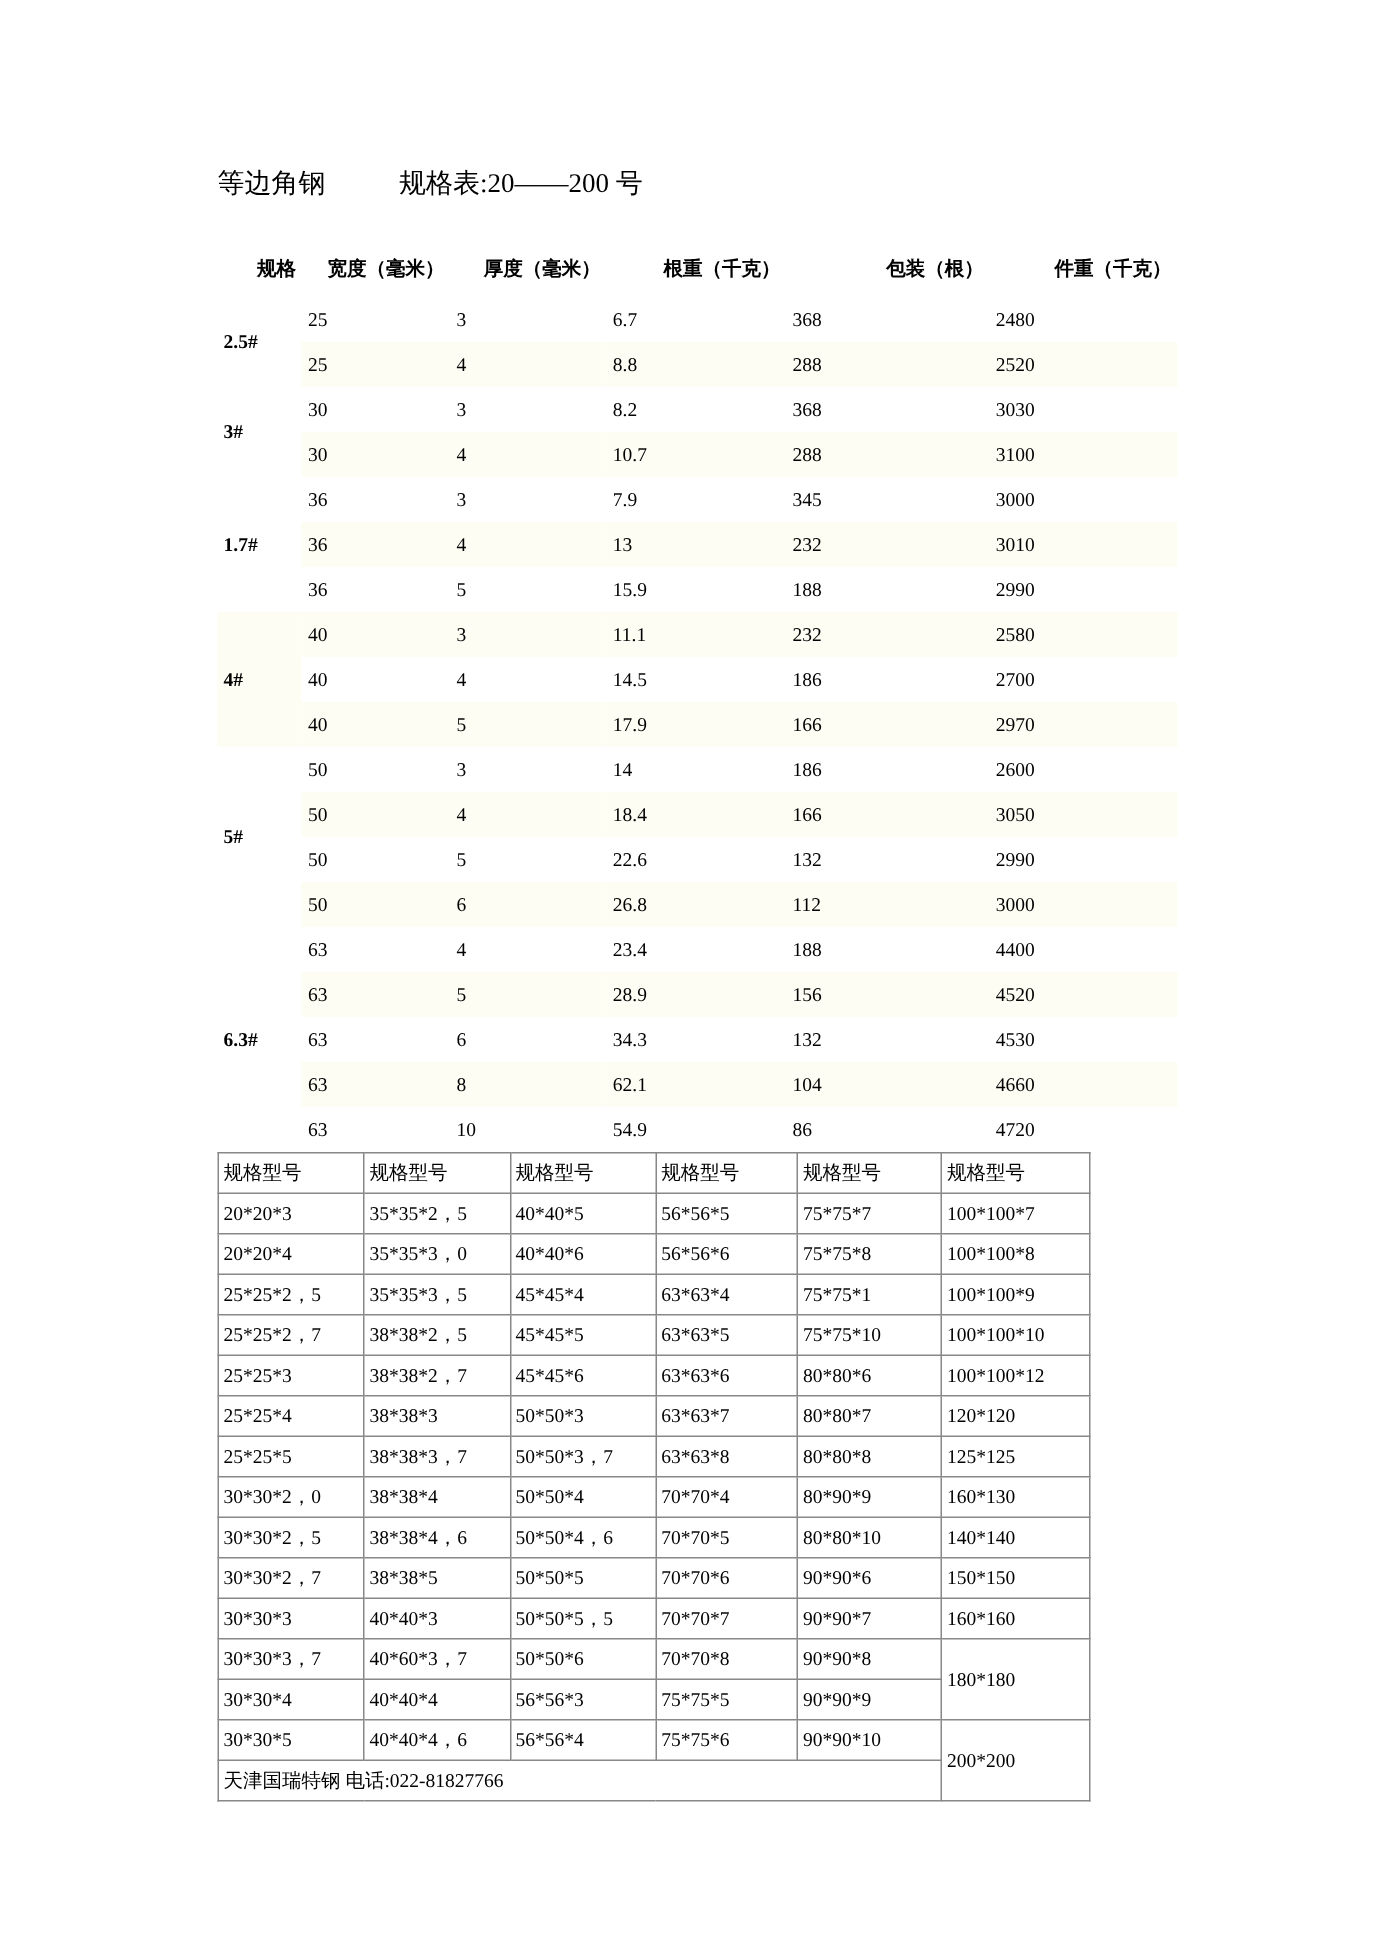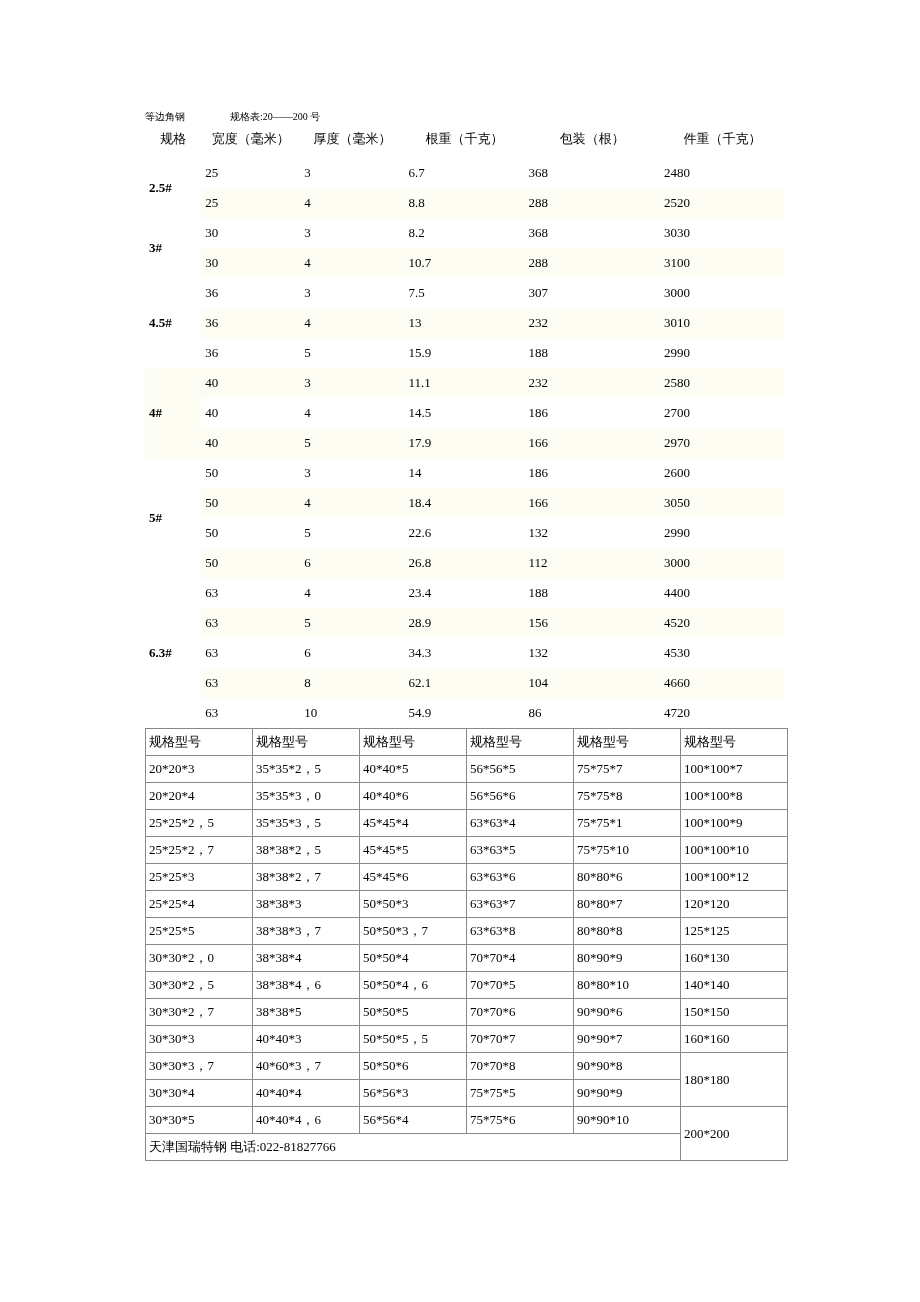--- a/index.html
+++ b/index.html
@@ -6,32 +6,33 @@
     font-family: "SimSun", "宋体", serif;
     font-size: 13px;
     color: #000;
     background: #fff;
     margin: 0;
     padding: 110px 130px 100px 145px;
     width: 920px;
     box-sizing: border-box;
   }
   .title-line {
-    font-size: 10px;
+    margin-bottom: 30px;
+    font-size: 18px;
   }
   .title-gap { display:inline-block; width:40px; }
 
   
   table.spec {
     border-collapse: collapse;
     width: 640px;
   }
   table.spec th {
-    font-weight: normal;
-    text-align: center;
+    font-weight: bold;
+    text-align: right;
     padding: 6px 4px 10px 4px;
     font-size: 13px;
   }
   table.spec td {
     padding: 7px 4px 7px 4px;
     font-size: 13px;
     vertical-align: middle;
   }
   table.spec td.group {
     font-weight: bold;
@@ -43,21 +44,21 @@
   table.spec col.c1 { width: 46px; }
   table.spec col.c2 { width: 95px; }
   table.spec col.c3 { width: 100px; }
   table.spec col.c4 { width: 115px; }
   table.spec col.c5 { width: 130px; }
   table.spec col.c6 { width: 120px; }
 
   
   table.ref {
     border-collapse: collapse;
-    width: 643px;
+    width: 582px;
     margin-top: 0px;
   }
   table.ref td, table.ref th {
     border: 1px solid #888;
     padding: 4px 3px;
     font-size: 13px;
     text-align: left;
     vertical-align: middle;
     height: 18px;
   }
@@ -121,25 +122,25 @@
         <td>3030</td>
       </tr>
       <tr class="odd">
         <td>30</td>
         <td>4</td>
         <td>10.7</td>
         <td>288</td>
         <td>3100</td>
       </tr>
       <tr class="even">
-        <td class="group" rowspan="3">4.5#</td>
+        <td class="group" rowspan="3">1.7#</td>
         <td>36</td>
         <td>3</td>
-        <td>7.5</td>
-        <td>307</td>
+        <td>7.9</td>
+        <td>345</td>
         <td>3000</td>
       </tr>
       <tr class="odd">
         <td>36</td>
         <td>4</td>
         <td>13</td>
         <td>232</td>
         <td>3010</td>
       </tr>
       <tr class="even">

